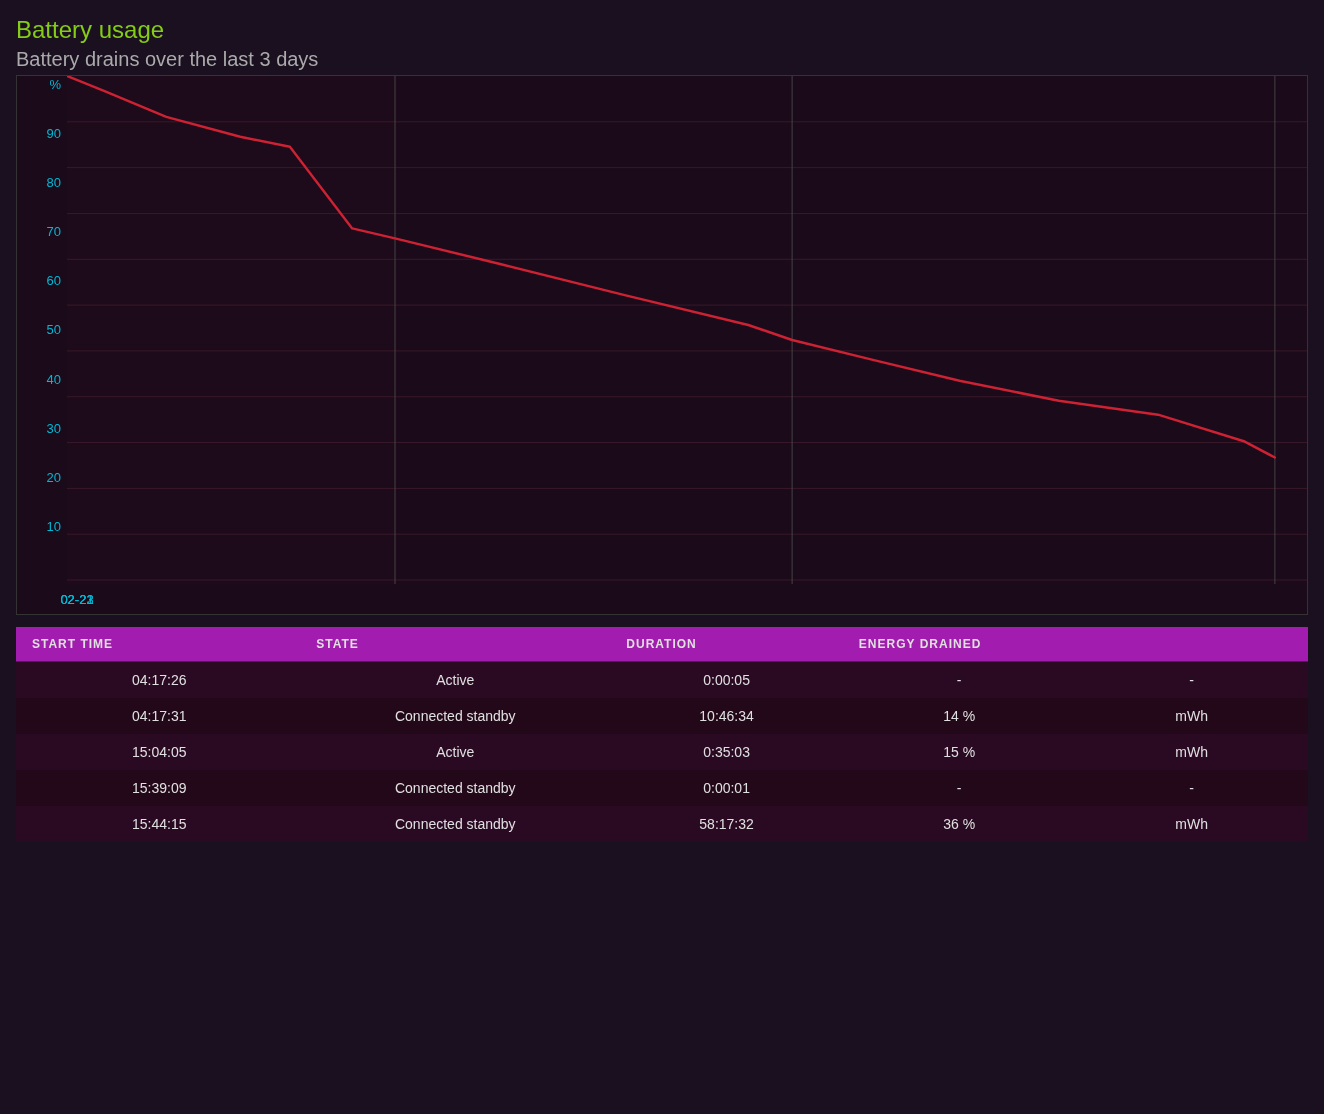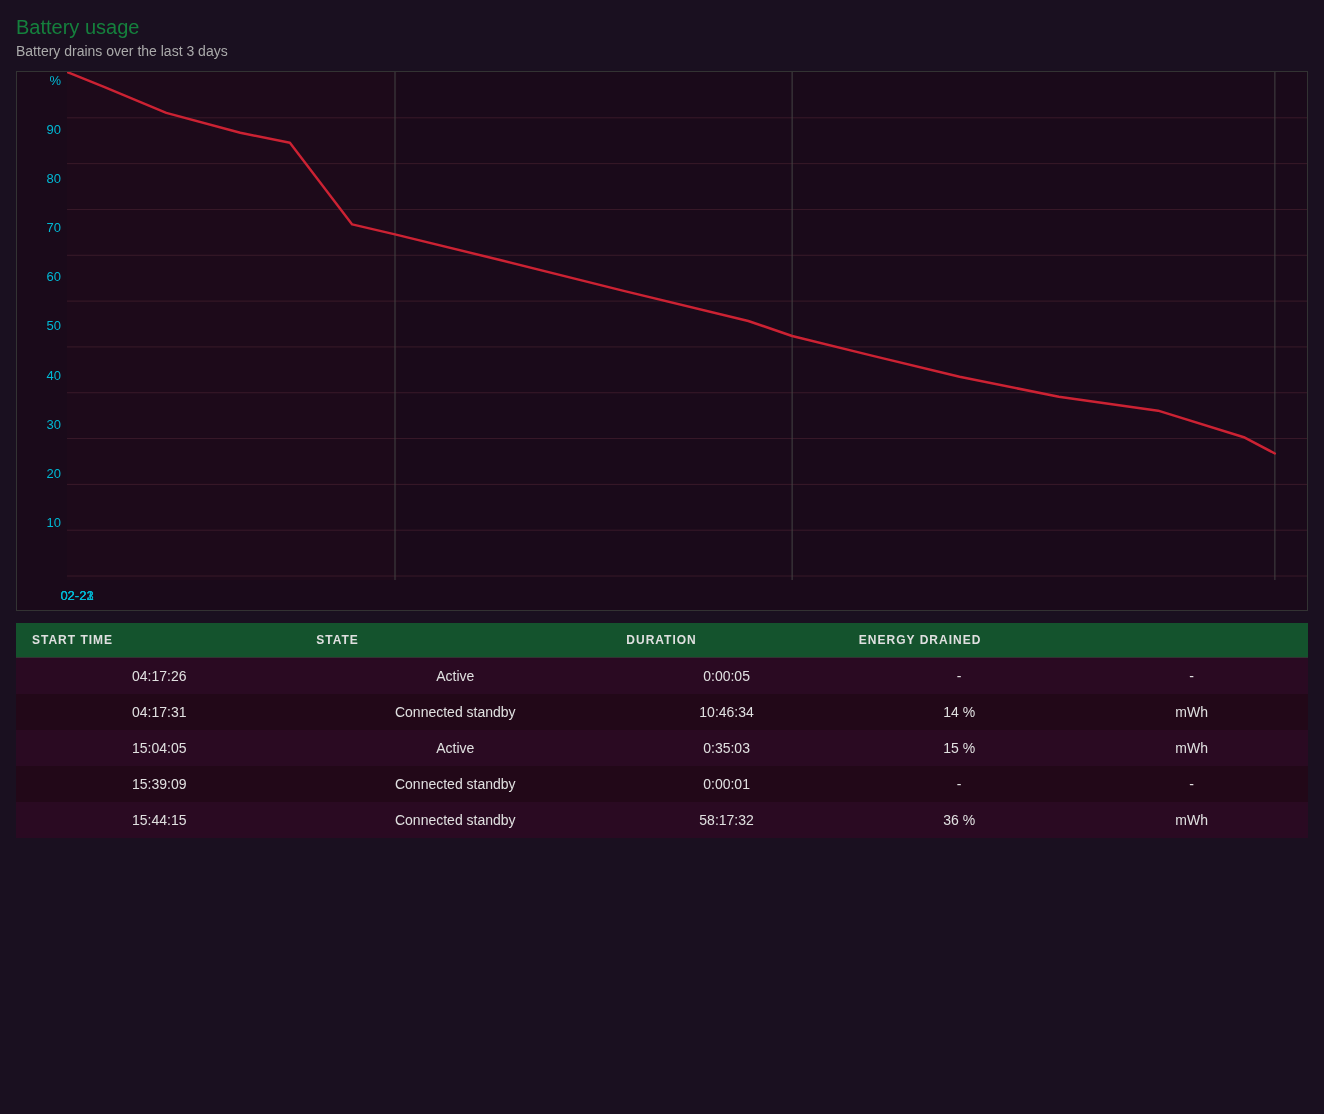--- a/index.html
+++ b/index.html
@@ -6,30 +6,30 @@
     body {
       background: #1a1020;
       color: #e0e0e0;
       font-family: 'Segoe UI', Arial, sans-serif;
       width: 1324px;
       min-height: 1114px;
       padding: 16px;
     }
 
     .title {
-      color: #15803d;
-      font-size: 20px;
+      color: #84cc16;
+      font-size: 24px;
       font-weight: 300;
       margin-bottom: 4px;
     }
 
     .subtitle {
       color: #aaa;
-      font-size: 14px;
-      margin-bottom: 12px;
+      font-size: 20px;
+      margin-bottom: 4px;
     }
 
     .chart-container {
       position: relative;
       width: 100%;
       height: 540px;
       background: #1a0a1a;
       border: 1px solid #333;
     }
 
@@ -76,21 +76,21 @@
     }
 
     
     .data-table {
       width: 100%;
       border-collapse: collapse;
       margin-top: 12px;
     }
 
     .data-table thead tr {
-      background: #14532d;
+      background: #a21caf;
     }
 
     .data-table thead th {
       color: #e0e0e0;
       font-size: 12px;
       font-weight: 700;
       letter-spacing: 1px;
       padding: 10px 16px;
       text-align: left;
       text-transform: uppercase;

